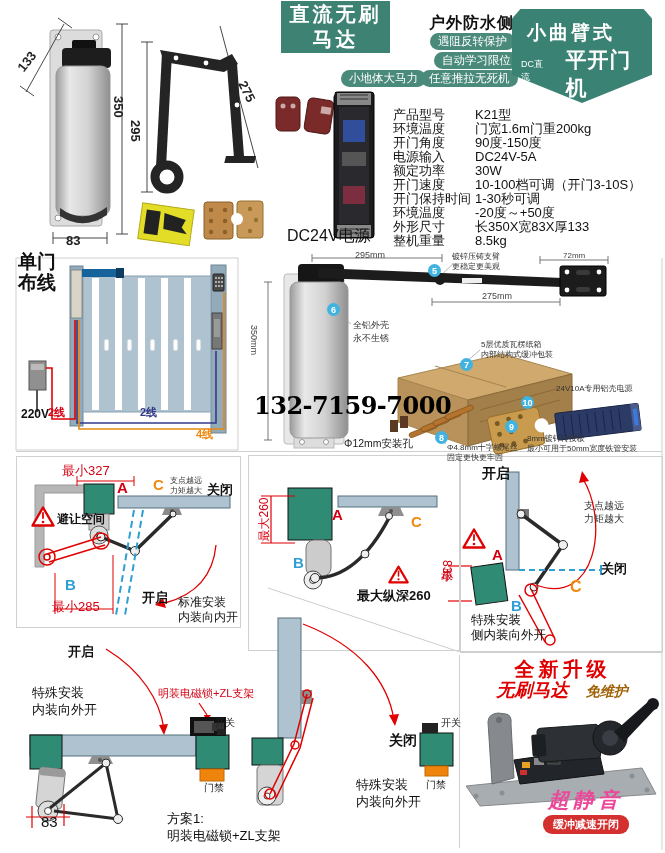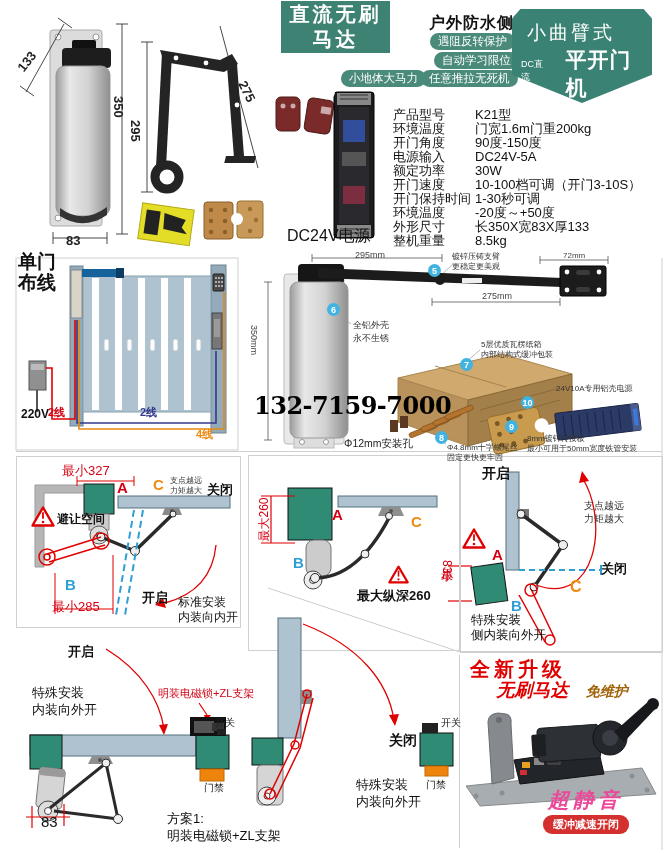--- a/index.html
+++ b/index.html
@@ -137,21 +137,21 @@
     <div>直流无刷马达</div>
     <div>静音免维护</div>
   </div>
   <div class="abs b blk z5" style="left:429px;top:13px;font-size:16px;letter-spacing:1px">户外防水侧装</div>
   <div class="abs pill z5" style="left:430px;top:33px">遇阻反转保护</div>
   <div class="abs pill z5" style="left:434px;top:52px">自动学习限位</div>
   <div class="abs pill z5" style="left:341px;top:70px">小地体大马力</div>
   <div class="abs pill z5" style="left:421px;top:70px">任意推拉无死机</div>
 
   <div class="abs badge z5" style="left:512px;top:9px;width:140px;height:94px">
-    <div style="margin:11px 0 0 15px;font-size:19px;font-weight:normal;letter-spacing:3px">小曲臂式</div>
+    <div style="margin:11px 0 0 15px;font-size:19px;font-weight:bold;letter-spacing:3px">小曲臂式</div>
     <div style="display:flex;align-items:baseline;margin:0 0 0 9px">
       <span style="font-size:9px;margin-right:14px">DC直流</span>
       <span style="font-size:21px;font-weight:bold;letter-spacing:1px">平开门机</span>
     </div>
     <div style="height:1px;background:rgba(255,255,255,.85);margin:4px 10px 2px"></div>
     <div style="font-size:9.5px;text-align:center">Smart swing gate operator</div>
   </div>
 
   <svg class="abs" style="left:268px;top:90px;z-index:2" width="110" height="150" viewBox="0 0 110 150">
     <rect x="8" y="7" width="24" height="34" rx="5" fill="#7a2a28" stroke="#4d1a18"></rect>
@@ -604,21 +604,21 @@
     <rect x="175" y="152" width="23" height="10" fill="#ef840d" stroke="#c06a08"></rect>
   </svg>
   <div class="abs b blk z5" style="left:389px;top:732px;font-size:14px">关闭</div>
   <div class="abs caption2 z5" style="left:356px;top:776px;font-size:13px;line-height:17px;color:#111">
     <div>特殊安装</div>
     <div>内装向外开</div>
   </div>
   <div class="abs sm z5" style="left:441px;top:716px">开关</div>
   <div class="abs sm z5" style="left:426px;top:778px">门禁</div>
 
-  <div class="abs b z5" style="left:470px;top:656px;width:185px;text-align:left;font-size:20px;letter-spacing:4px;color:#e00000">全新升级</div>
+  <div class="abs b z5" style="left:470px;top:656px;width:185px;text-align:center;font-size:20px;letter-spacing:4px;color:#e00000">全新升级</div>
   <div class="abs z5" style="left:462px;top:678px;width:200px;text-align:center">
     <span class="b i" style="font-size:18px;color:#e00000">无刷马达</span>
     <span class="b i" style="font-size:14px;color:#a16207;margin-left:13px">免维护</span>
   </div>
   <svg class="abs" style="left:462px;top:698px;z-index:2" width="198" height="112" viewBox="0 0 198 112">
     <polygon points="4,88 180,70 194,96 18,108" fill="#a8adb2" stroke="#888"></polygon>
     <circle cx="14" cy="98" r="2.5" fill="#8a8f94"></circle>
       <circle cx="40" cy="95" r="2.5" fill="#8a8f94"></circle>
     <circle cx="170" cy="78" r="2.5" fill="#8a8f94"></circle>
       <circle cx="185" cy="92" r="2.5" fill="#8a8f94"></circle>

